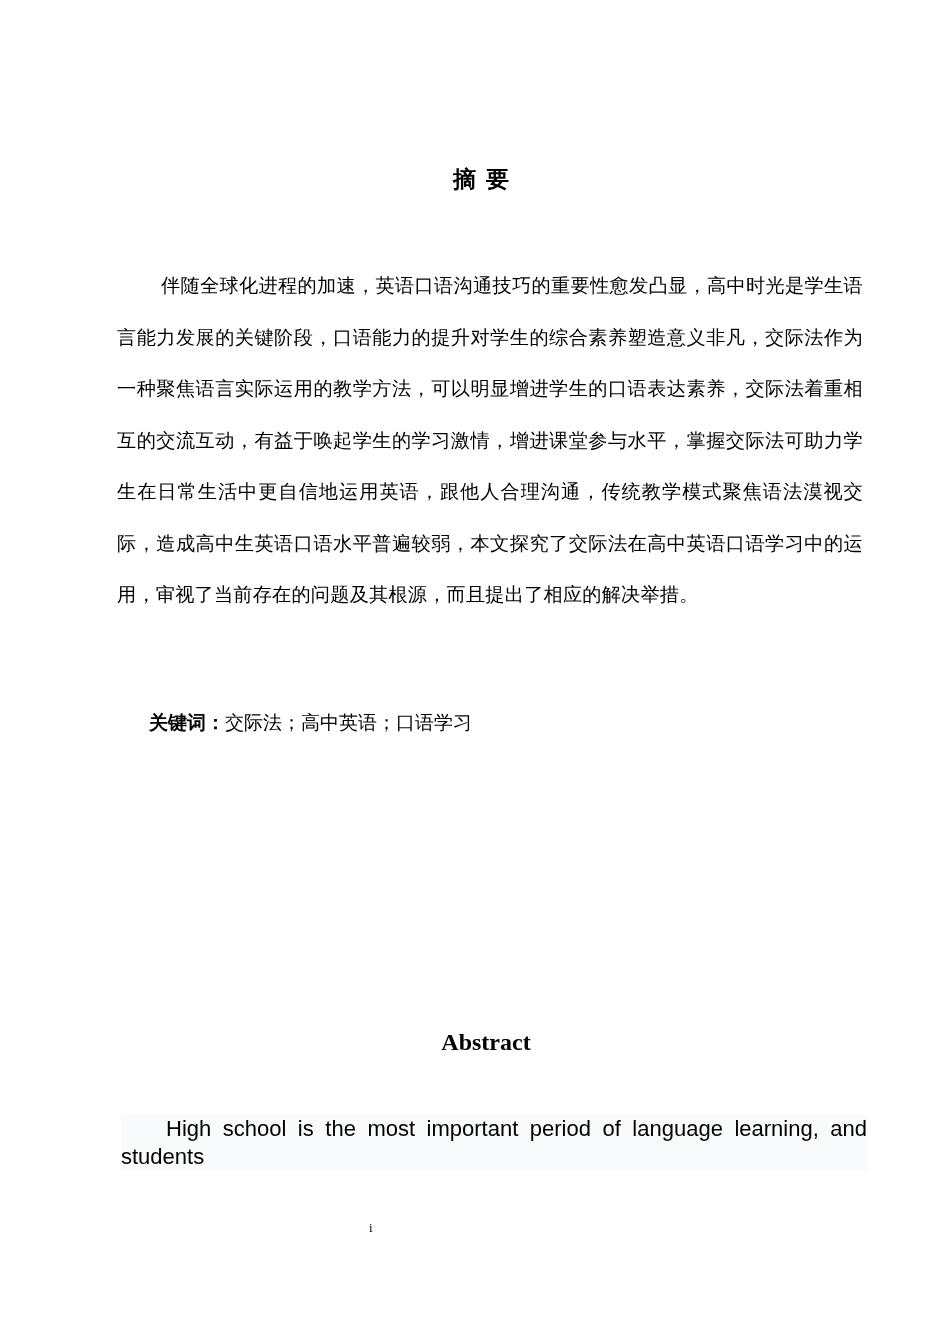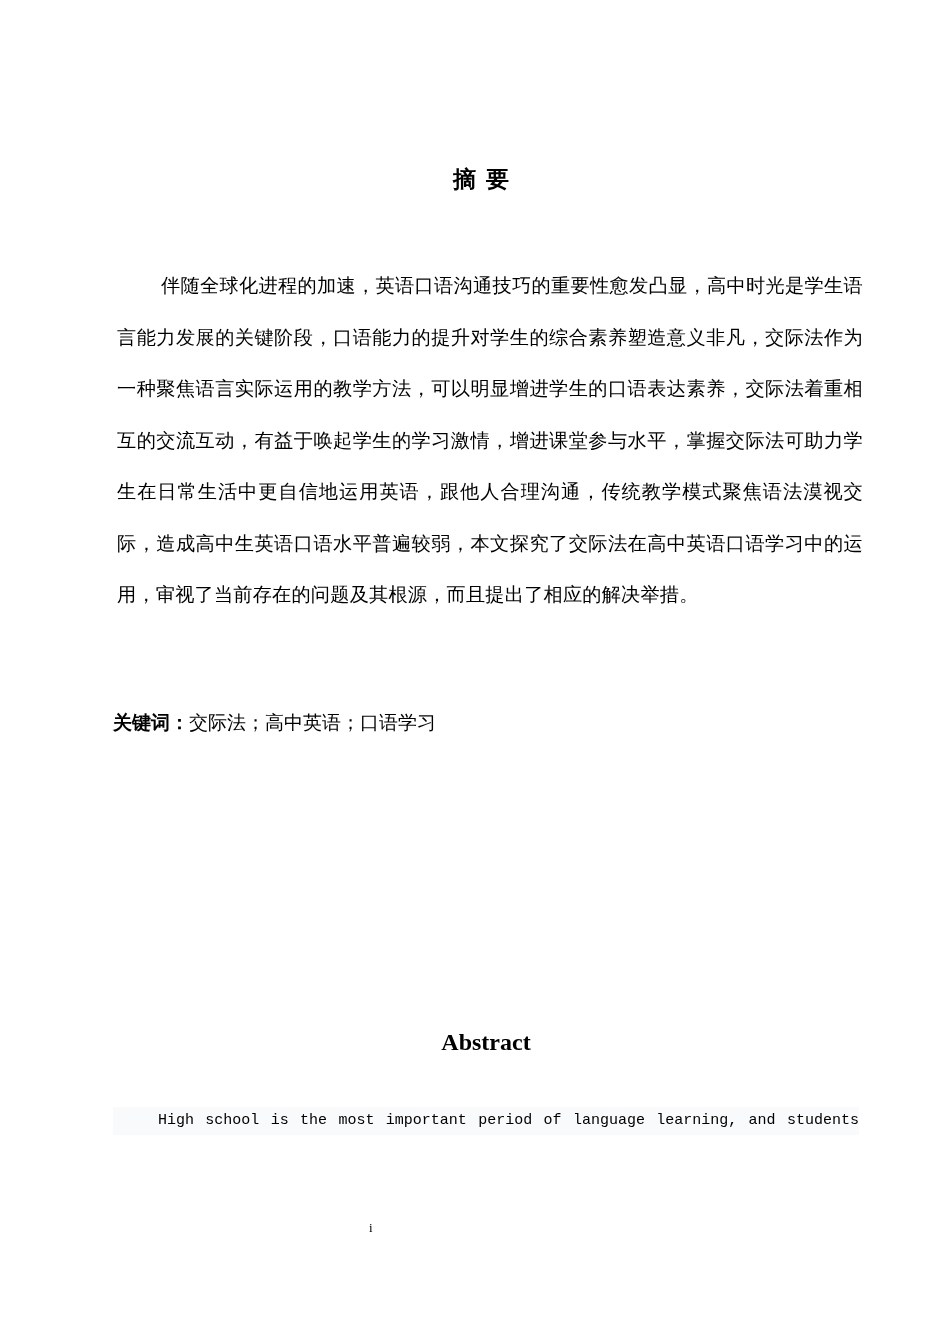--- a/index.html
+++ b/index.html
@@ -44,44 +44,45 @@
       position: absolute;
       top: 704px;
       left: 113px;
       font-family: "DejaVu Sans", "Liberation Sans", sans-serif;
       font-size: 19px;
       line-height: 36px;
       white-space: nowrap;
     }
     .keywords .kw-label {
       font-weight: bold;
+      margin-left: 36px;
     }
     .en-title {
       position: absolute;
       top: 1005px;
       left: 0;
       width: 972px;
       text-align: center;
       font-family: "Liberation Serif", serif;
       font-weight: bold;
       font-size: 24px;
       line-height: 34px;
     }
     .en-abstract {
       position: absolute;
       top: 1107px;
       left: 113px;
       width: 746px;
-      font-family: Liberation Mono, monospace;
-      font-size: 15px;
+      font-family: Liberation Sans, sans-serif;
+      font-size: 22px;
       line-height: 28px;
       text-align: justify;
       text-align-last: justify;
       text-indent: 45px;
-      margin: 0;
+      margin: 8px;
       background: #f9fafc;
     }
     .page-number {
       position: absolute;
       top: 1220px;
       left: 369px;
       font-family: "Liberation Serif", serif;
       font-size: 13px;
       line-height: 16px;
     }

